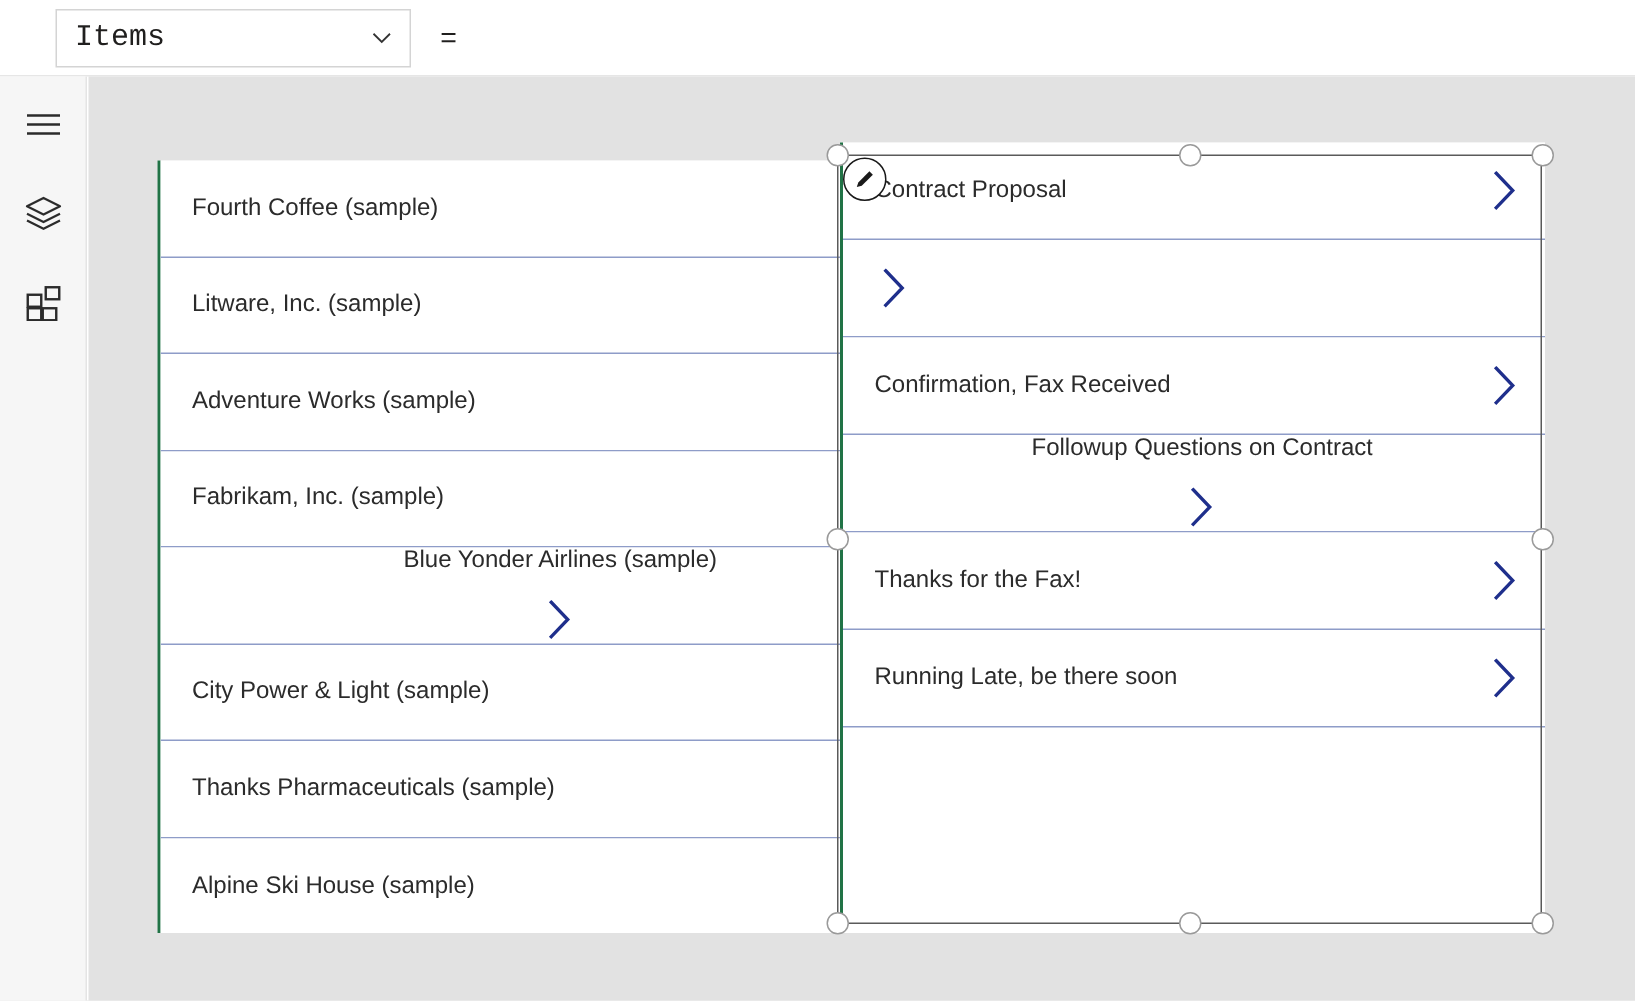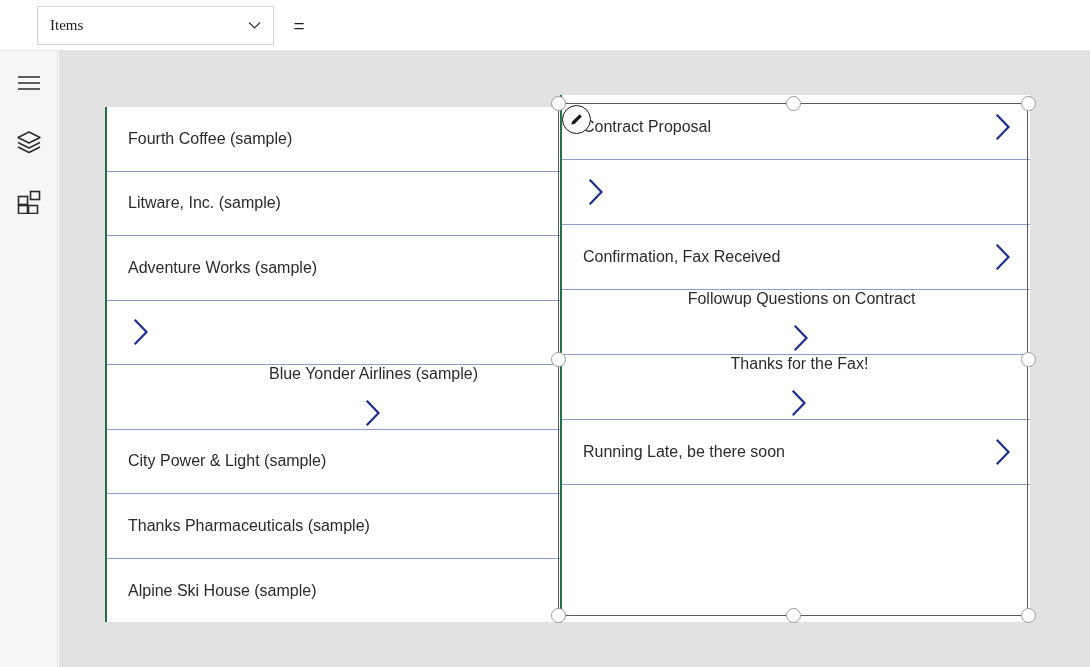--- a/index.html
+++ b/index.html
@@ -42,23 +42,23 @@
     border: 1px solid #d4d4d4;
     background: #ffffff;
     box-sizing: border-box;
     display: flex;
     align-items: center;
     cursor: pointer;
   }
   .prop-select-label {
     flex: 1;
     padding-left: 12px;
-    font-size: 15px;
+    font-size: 20px;
     color: #201f1e;
-    font-family: Liberation Serif, serif;
+    font-family: Liberation Mono, monospace;
     white-space: nowrap;
     overflow: hidden;
   }
   .prop-select-chev {
     width: 30px;
     display: flex;
     align-items: center;
     justify-content: center;
     padding-right: 4px;
   }
@@ -359,20 +359,21 @@
         </div>
         <div class="g-row" style="height: 64.5px; border-bottom-color: rgb(142, 156, 200); padding-right: 27px;">
           <div class="g-label">Adventure Works (sample)</div>
           <div class="g-chev">
             <svg width="17" height="28" viewBox="0 0 17 28">
               <path d="M2.5 2.5 L13.5 14 L2.5 25.5" fill="none" stroke="#1f2f8c" stroke-width="2.2" stroke-linecap="square"></path>
             </svg>
           </div>
         </div>
         <div class="g-row" style="height: 64.5px; border-bottom-color: rgb(142, 156, 200); padding-right: 27px;">
+          <div class="g-label">Fabrikam, Inc. (sample)</div>
           <div class="g-chev">
             <svg width="17" height="28" viewBox="0 0 17 28">
               <path d="M2.5 2.5 L13.5 14 L2.5 25.5" fill="none" stroke="#1f2f8c" stroke-width="2.2" stroke-linecap="square"></path>
             </svg>
           </div>
         </div>
         <div class="g-row" style="height: 64.5px; border-bottom-color: rgb(142, 156, 200); padding-right: 27px; flex-direction: column;">
           <div class="g-label">Blue Yonder Airlines (sample)</div>
           <div class="g-chev">
             <svg width="17" height="28" viewBox="0 0 17 28">
@@ -431,21 +432,21 @@
           </div>
         </div>
         <div class="g-row" style="height: 65px; border-bottom-color: rgb(142, 156, 200); padding-right: 10px; flex-direction: column;">
           <div class="g-label">Followup Questions on Contract</div>
           <div class="g-chev">
             <svg width="17" height="28" viewBox="0 0 17 28">
               <path d="M2.5 2.5 L13.5 14 L2.5 25.5" fill="none" stroke="#1f2f8c" stroke-width="2.2" stroke-linecap="square"></path>
             </svg>
           </div>
         </div>
-        <div class="g-row" style="height: 65px; border-bottom-color: rgb(142, 156, 200); padding-right: 14px; flex-direction: column;">
+        <div class="g-row" style="height: 65px; border-bottom-color: rgb(142, 156, 200); padding-right: 14px;">
           <div class="g-label">Thanks for the Fax!</div>
           <div class="g-chev">
             <svg width="17" height="28" viewBox="0 0 17 28">
               <path d="M2.5 2.5 L13.5 14 L2.5 25.5" fill="none" stroke="#1f2f8c" stroke-width="2.2" stroke-linecap="square"></path>
             </svg>
           </div>
         </div>
         <div class="g-row" style="height: 65px; border-bottom-color: rgb(142, 156, 200); padding-right: 14px;">
           <div class="g-label">Running Late, be there soon</div>
           <div class="g-chev">

